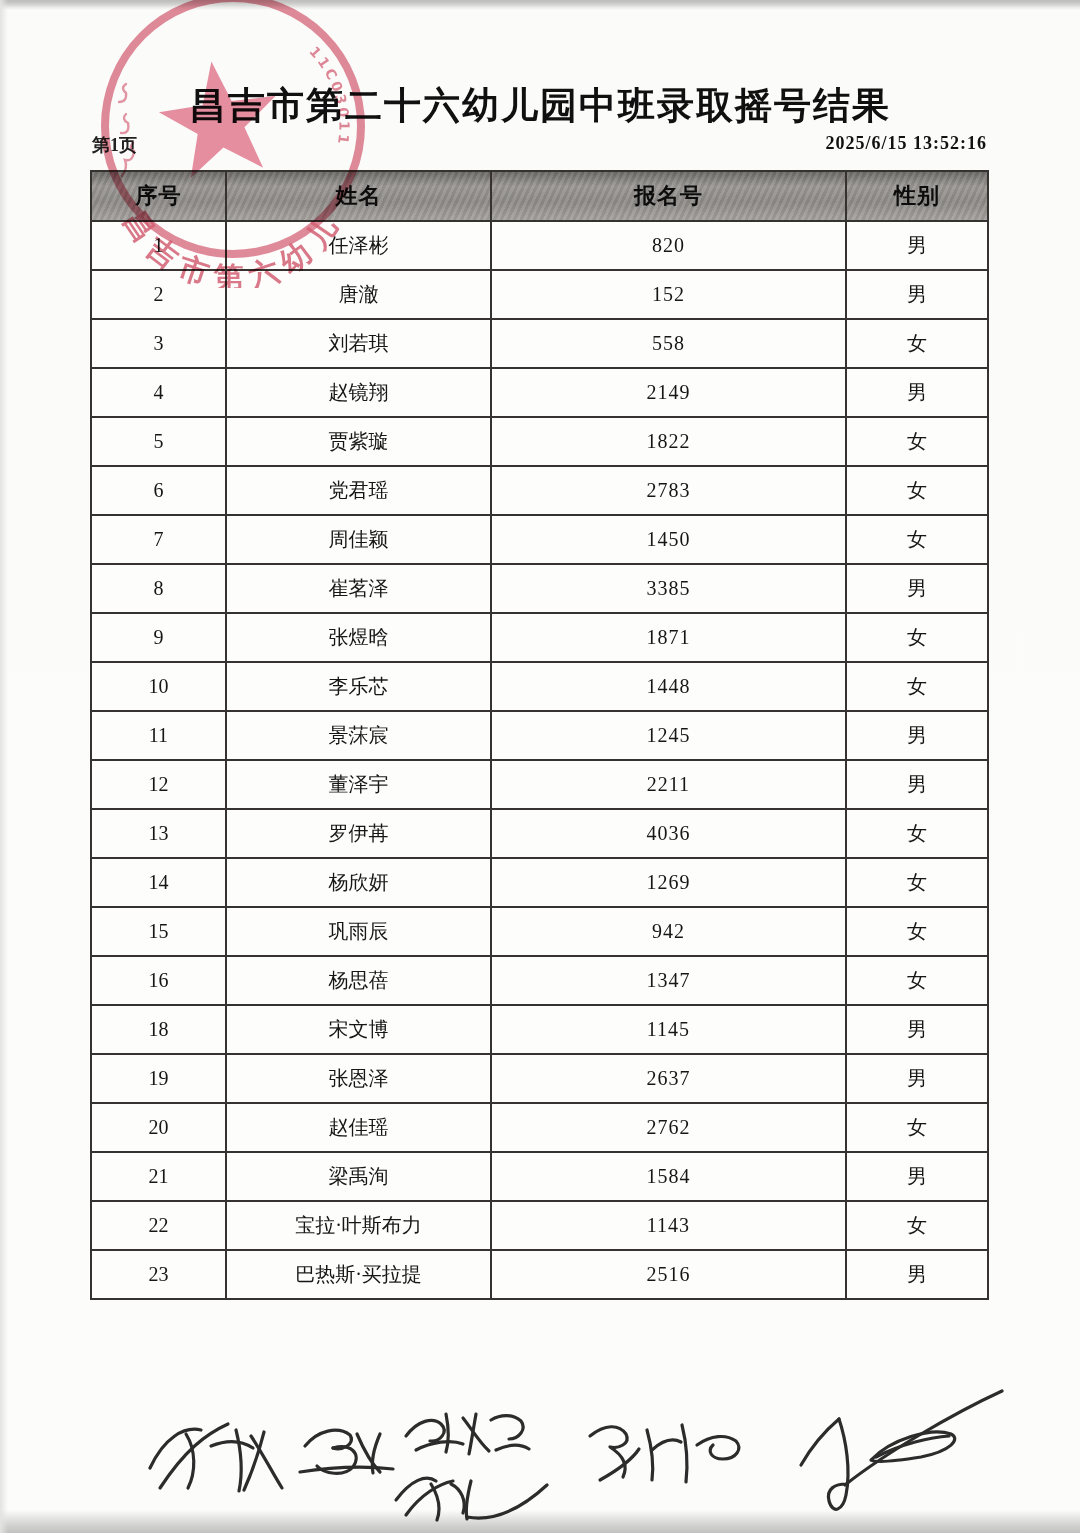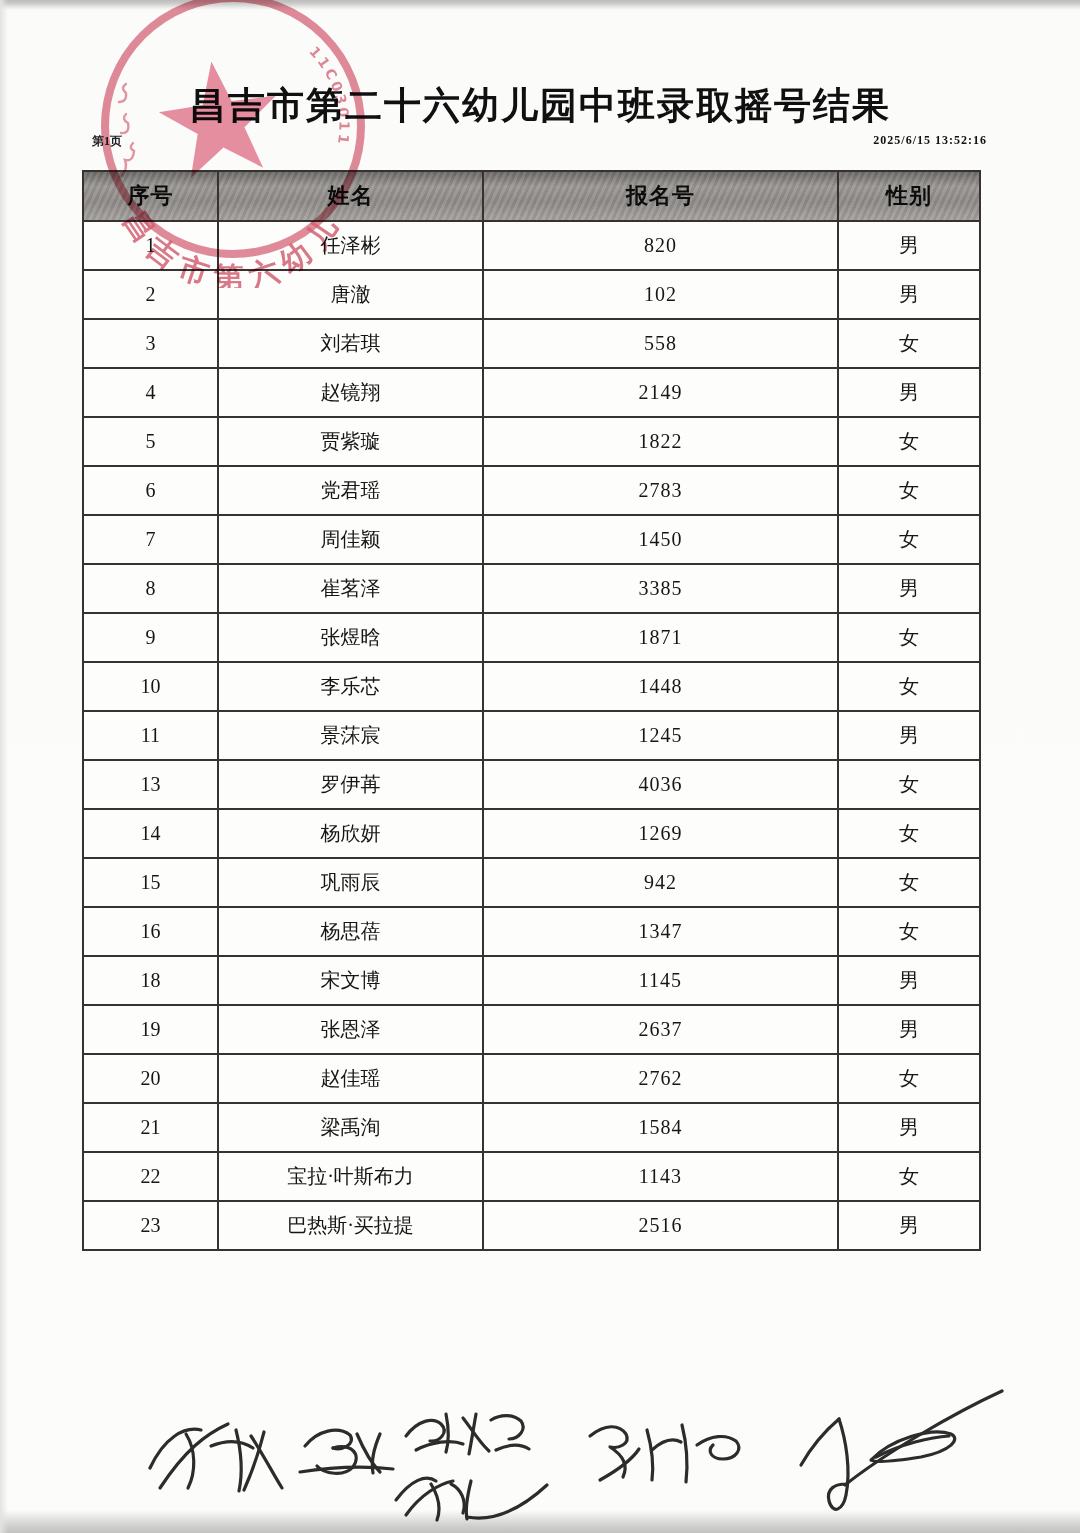--- a/index.html
+++ b/index.html
@@ -10,26 +10,26 @@
   }
   
   .scan-edge-top{position:absolute;left:0;top:0;width:100%;height:10px;background:linear-gradient(180deg,#bdbdbb,rgba(255,255,255,0));}
   .scan-edge-left{position:absolute;left:0;top:0;width:8px;height:100%;background:linear-gradient(90deg,#e3e3e1,rgba(255,255,255,0));}
 
   .title{
     position:absolute;left:0;top:56px;width:100%;text-align:center;
     font-family:"DejaVu Sans","Liberation Sans",sans-serif;
     font-weight:bold;font-size:37px;letter-spacing:2px;color:#101010;
   }
-  .meta-row{position:absolute;left:90px;top:133px;width:897px;height:26px;font-size:12px;}
+  .meta-row{position:absolute;left:90px;top:133px;width:897px;height:26px;font-size:18px;}
   .page-label{position:absolute;left:2px;top:0;font-weight:bold;color:#222;}
   .timestamp{position:absolute;right:0;top:0;font-weight:bold;letter-spacing:1px;color:#111;margin-left:16px;}
 
   table.result{
-    position:absolute;left:82px;top:170px;width:897px;
+    position:absolute;left:90px;top:170px;width:897px;
     border-collapse:collapse;table-layout:fixed;
   }
   table.result td,table.result th{
     border:2px solid #35322f;text-align:center;vertical-align:middle;
     overflow:hidden;white-space:nowrap;
   }
   table.result th{
     height:46px;font-size:22px;letter-spacing:1px;
     font-family:"DejaVu Sans","Liberation Sans",sans-serif;font-weight:bold;color:#0c0c0c;
     background:
@@ -78,21 +78,21 @@
     <tbody id="table-body">
         <tr>
           <td class="c-idx">1</td>
           <td class="c-name">任泽彬</td>
           <td class="c-reg">820</td>
           <td class="c-sex">男</td>
         </tr>
         <tr>
           <td class="c-idx">2</td>
           <td class="c-name">唐澈</td>
-          <td class="c-reg">102</td>
+          <td class="c-reg">152</td>
           <td class="c-sex">男</td>
         </tr>
         <tr>
           <td class="c-idx">3</td>
           <td class="c-name">刘若琪</td>
           <td class="c-reg">558</td>
           <td class="c-sex">女</td>
         </tr>
         <tr>
           <td class="c-idx">4</td>
@@ -133,20 +133,26 @@
         <tr>
           <td class="c-idx">10</td>
           <td class="c-name">李乐芯</td>
           <td class="c-reg">1448</td>
           <td class="c-sex">女</td>
         </tr>
         <tr>
           <td class="c-idx">11</td>
           <td class="c-name">景莯宸</td>
           <td class="c-reg">1245</td>
+          <td class="c-sex">男</td>
+        </tr>
+        <tr>
+          <td class="c-idx">12</td>
+          <td class="c-name">董泽宇</td>
+          <td class="c-reg">2211</td>
           <td class="c-sex">男</td>
         </tr>
         <tr>
           <td class="c-idx">13</td>
           <td class="c-name">罗伊苒</td>
           <td class="c-reg">4036</td>
           <td class="c-sex">女</td>
         </tr>
         <tr>
           <td class="c-idx">14</td>

